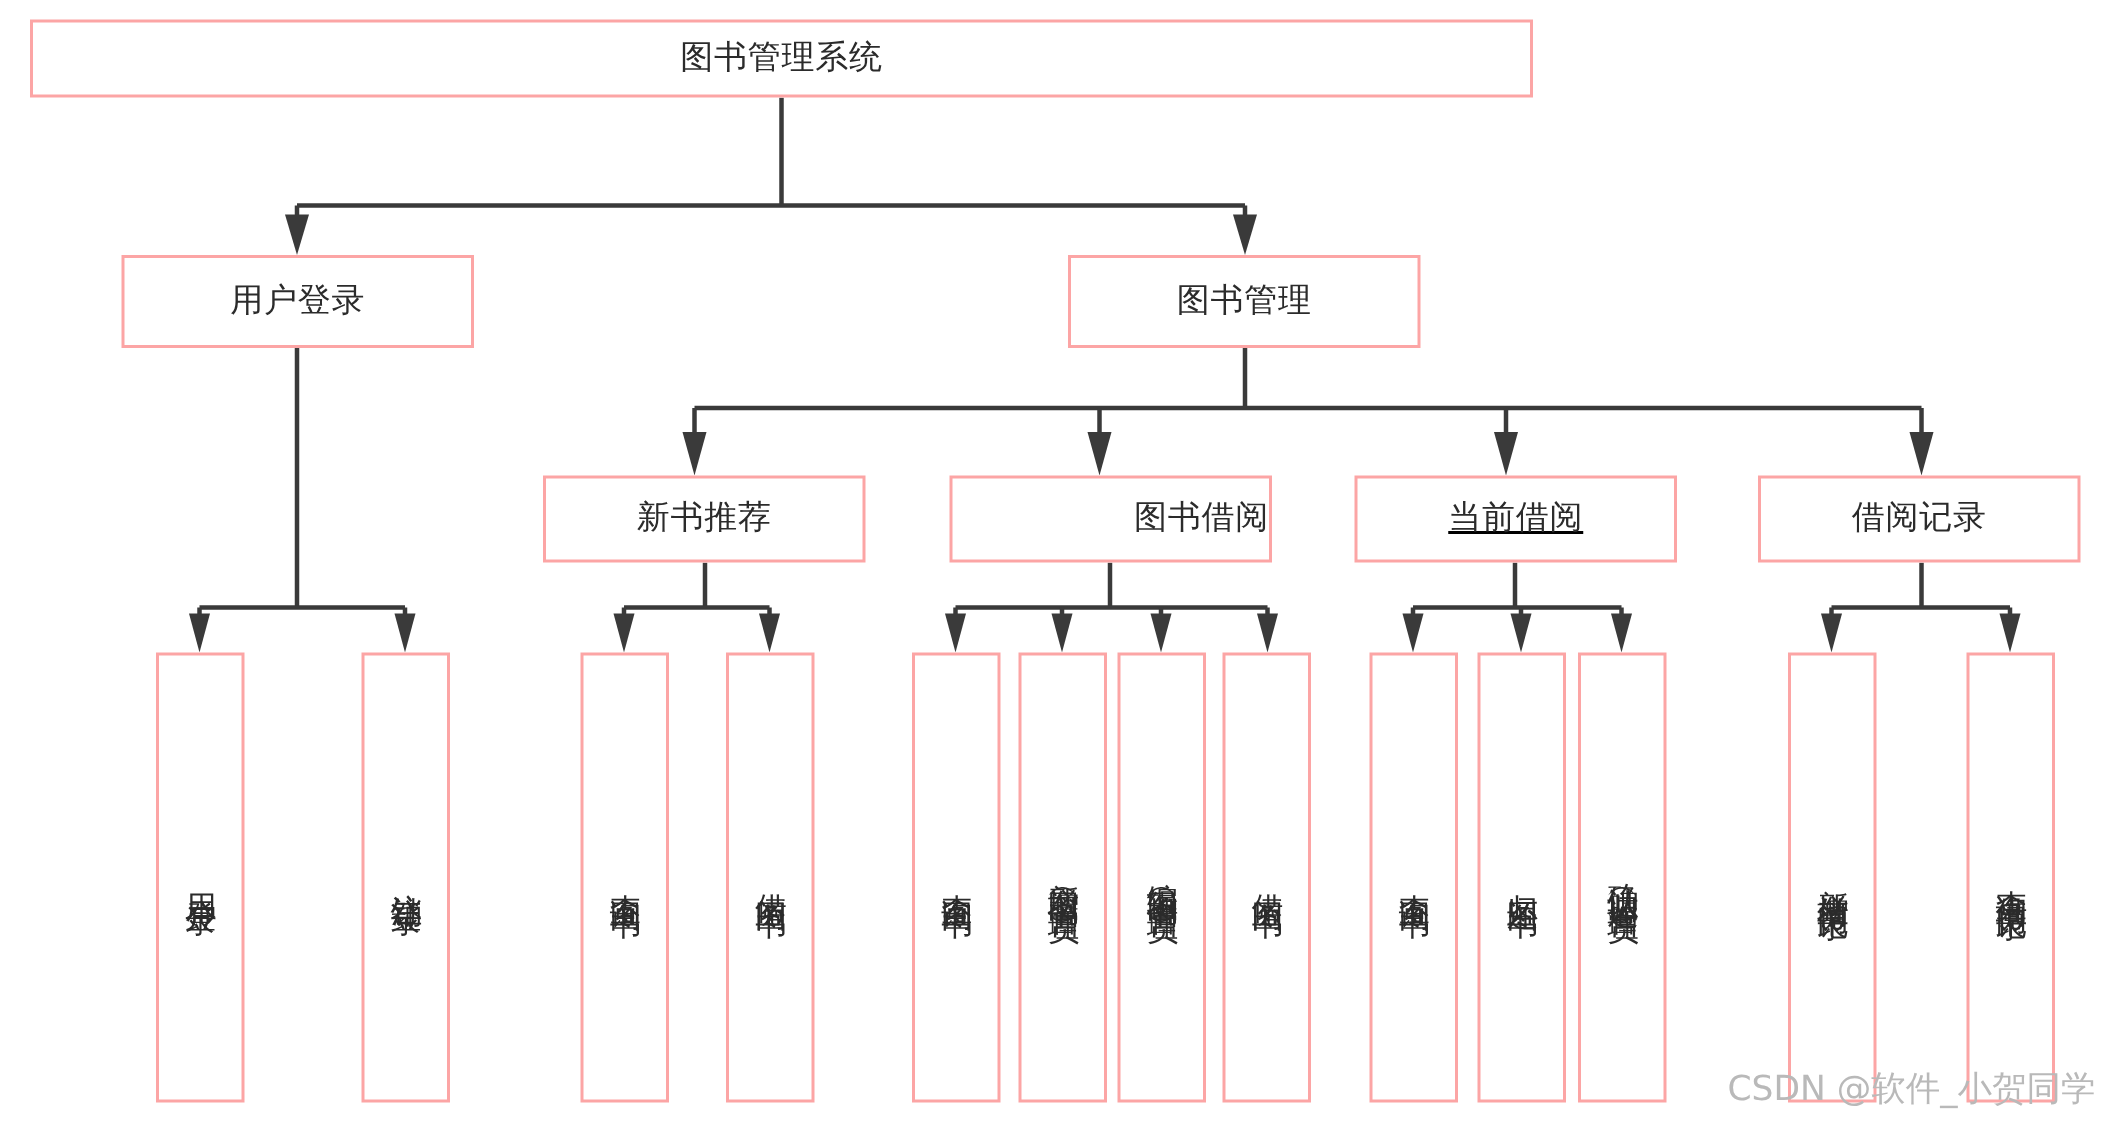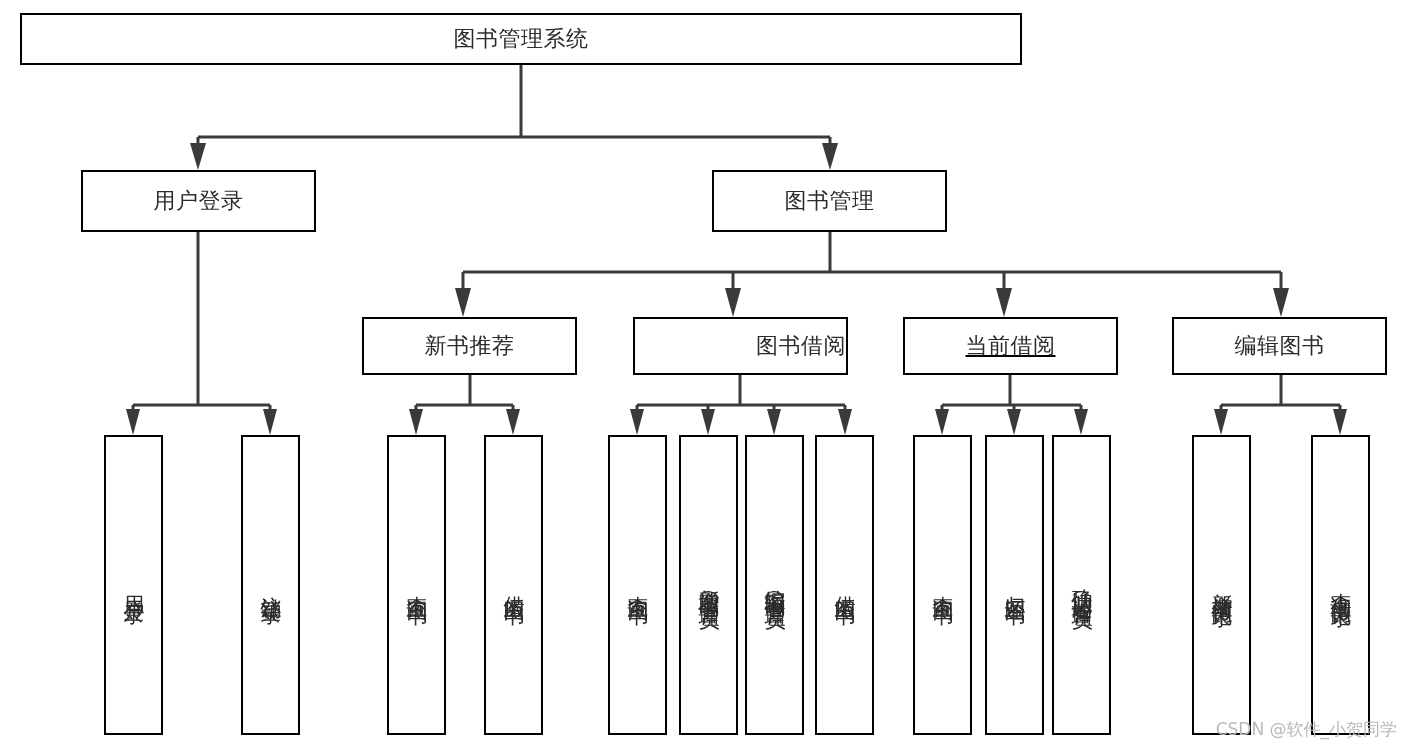--- a/index.html
+++ b/index.html
@@ -20,21 +20,21 @@
   }
   svg#wires {
     position: absolute;
     left: 0; top: 0;
     width: 1405px;
     height: 747px;
   }
   .node {
     position: absolute;
     box-sizing: border-box;
-    border: 2px solid #000000;
+    border: 2px solid #fca5a5;
     background: #ffffff;
     display: flex;
     align-items: center;
     justify-content: center;
     z-index: 2;
   }
   .node .label {
     color: #2b2b2b;
     text-align: center;
     line-height: 1.08;
@@ -52,21 +52,21 @@
     writing-mode: vertical-rl;
     text-orientation: upright;
     font-size: 21px;
     letter-spacing: 3px;
     line-height: 1;
   }
   #watermark {
     position: absolute;
     right: 8px;
     bottom: 6px;
-    font-size: 17px;
+    font-size: 23px;
     color: #b9b9b9;
     z-index: 5;
     white-space: nowrap;
     font-family: "DejaVu Sans", "Liberation Sans", sans-serif;
   }
 </style>
 </head>
 <body>
 
 <div id="canvas">
@@ -163,21 +163,21 @@
   <div class="node horiz" style="left:362px; top:317px; width:215px; height:58px;">
     <span class="label">新书推荐</span>
   </div>
   <div class="node horiz" style="left:633px; top:317px; width:215px; height:58px;justify-content:flex-end;">
     <span class="label">图书借阅</span>
   </div>
   <div class="node horiz" style="left:903px; top:317px; width:215px; height:58px;text-decoration:underline;">
     <span class="label">当前借阅</span>
   </div>
   <div class="node horiz" style="left:1172px; top:317px; width:215px; height:58px;">
-    <span class="label">编辑图书</span>
+    <span class="label">借阅记录</span>
   </div>
 
   <div class="node vert" style="left:104px; top:435px; width:59px; height:300px;">
     <span class="label">用户登录</span>
   </div>
   <div class="node vert" style="left:241px; top:435px; width:59px; height:300px;">
     <span class="label">注销登录</span>
   </div>
   <div class="node vert" style="left:387px; top:435px; width:59px; height:300px;">
     <span class="label">查询图书</span>

